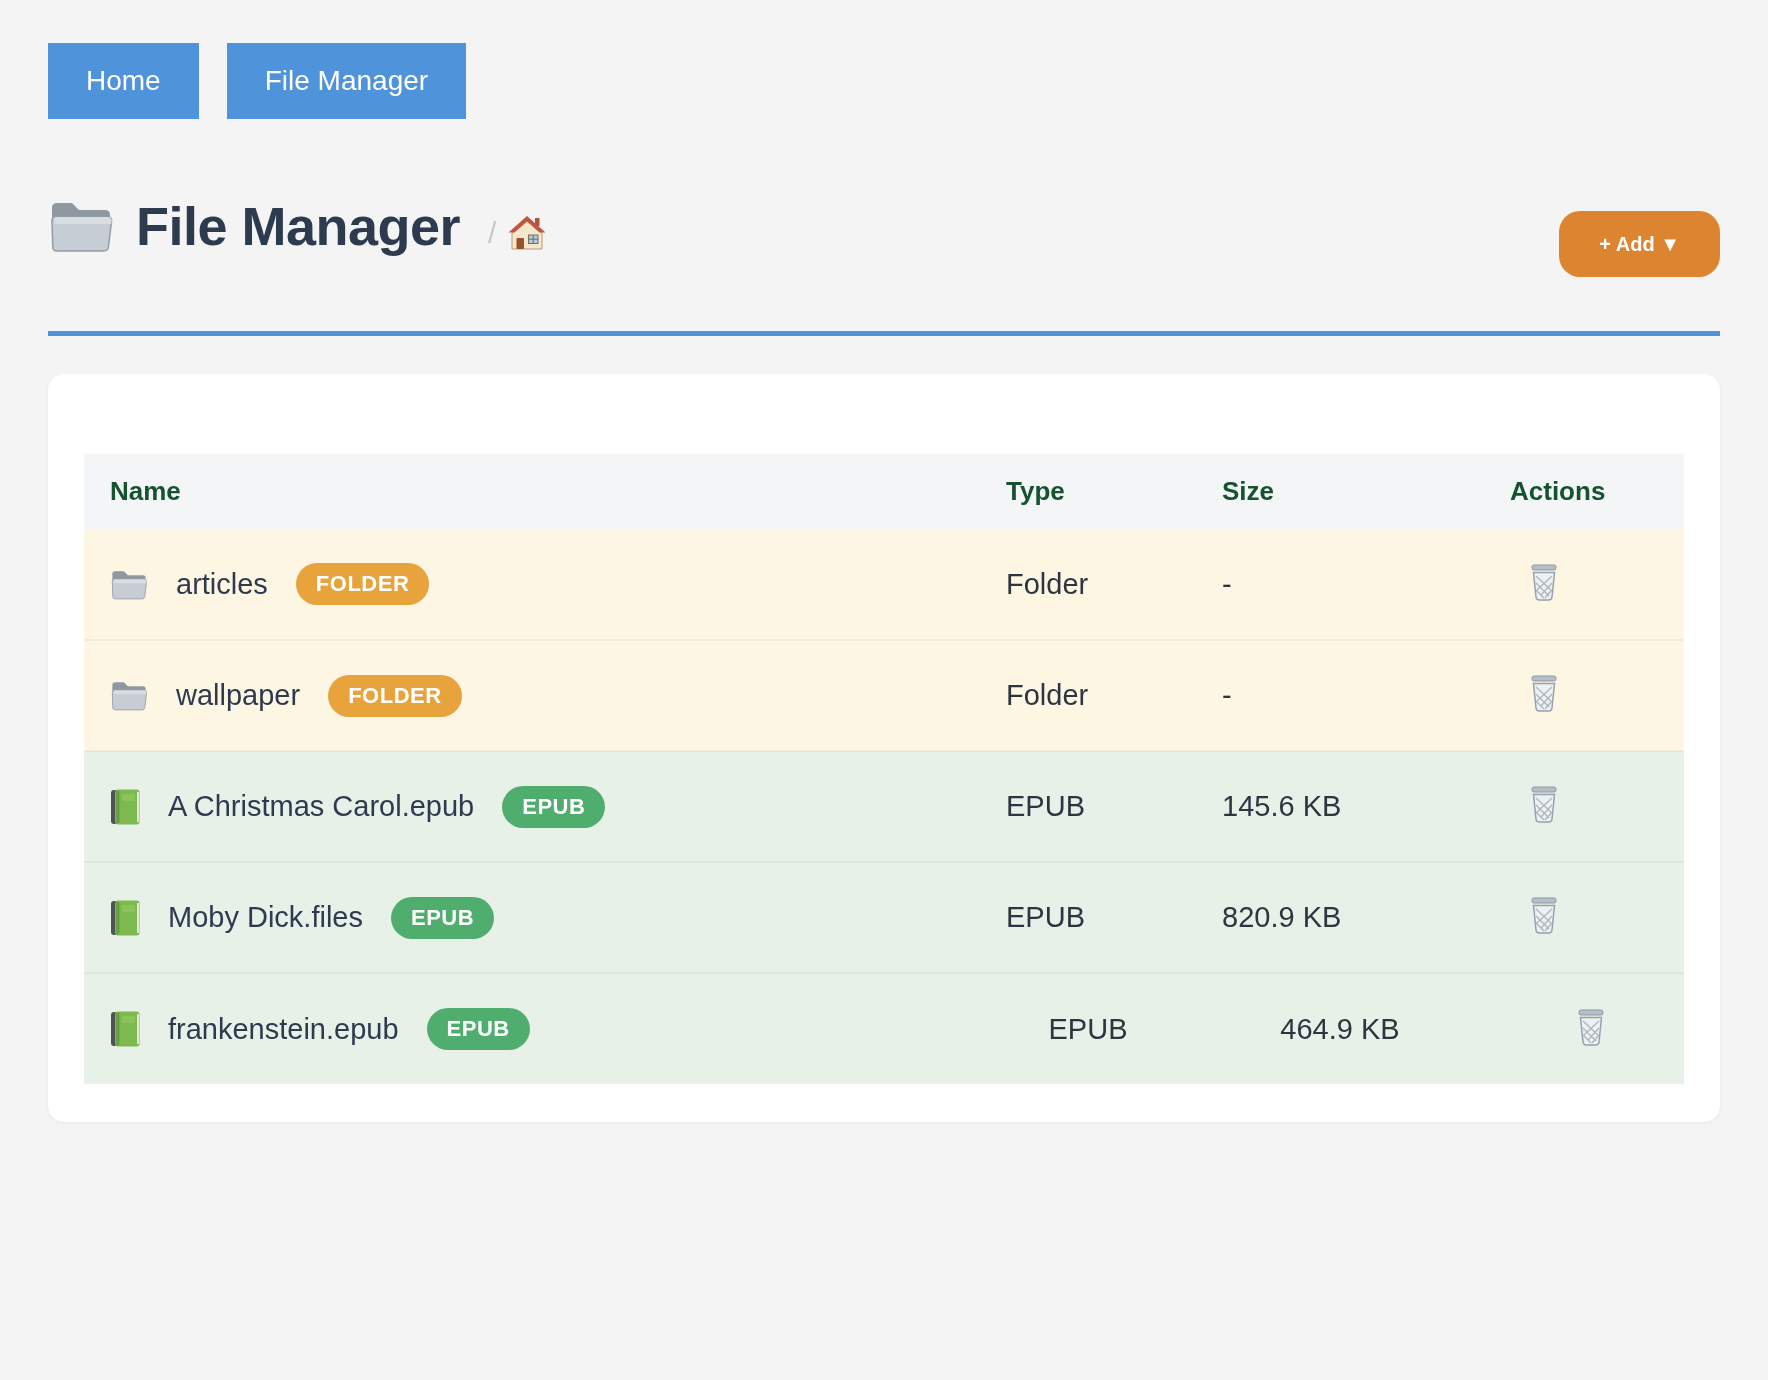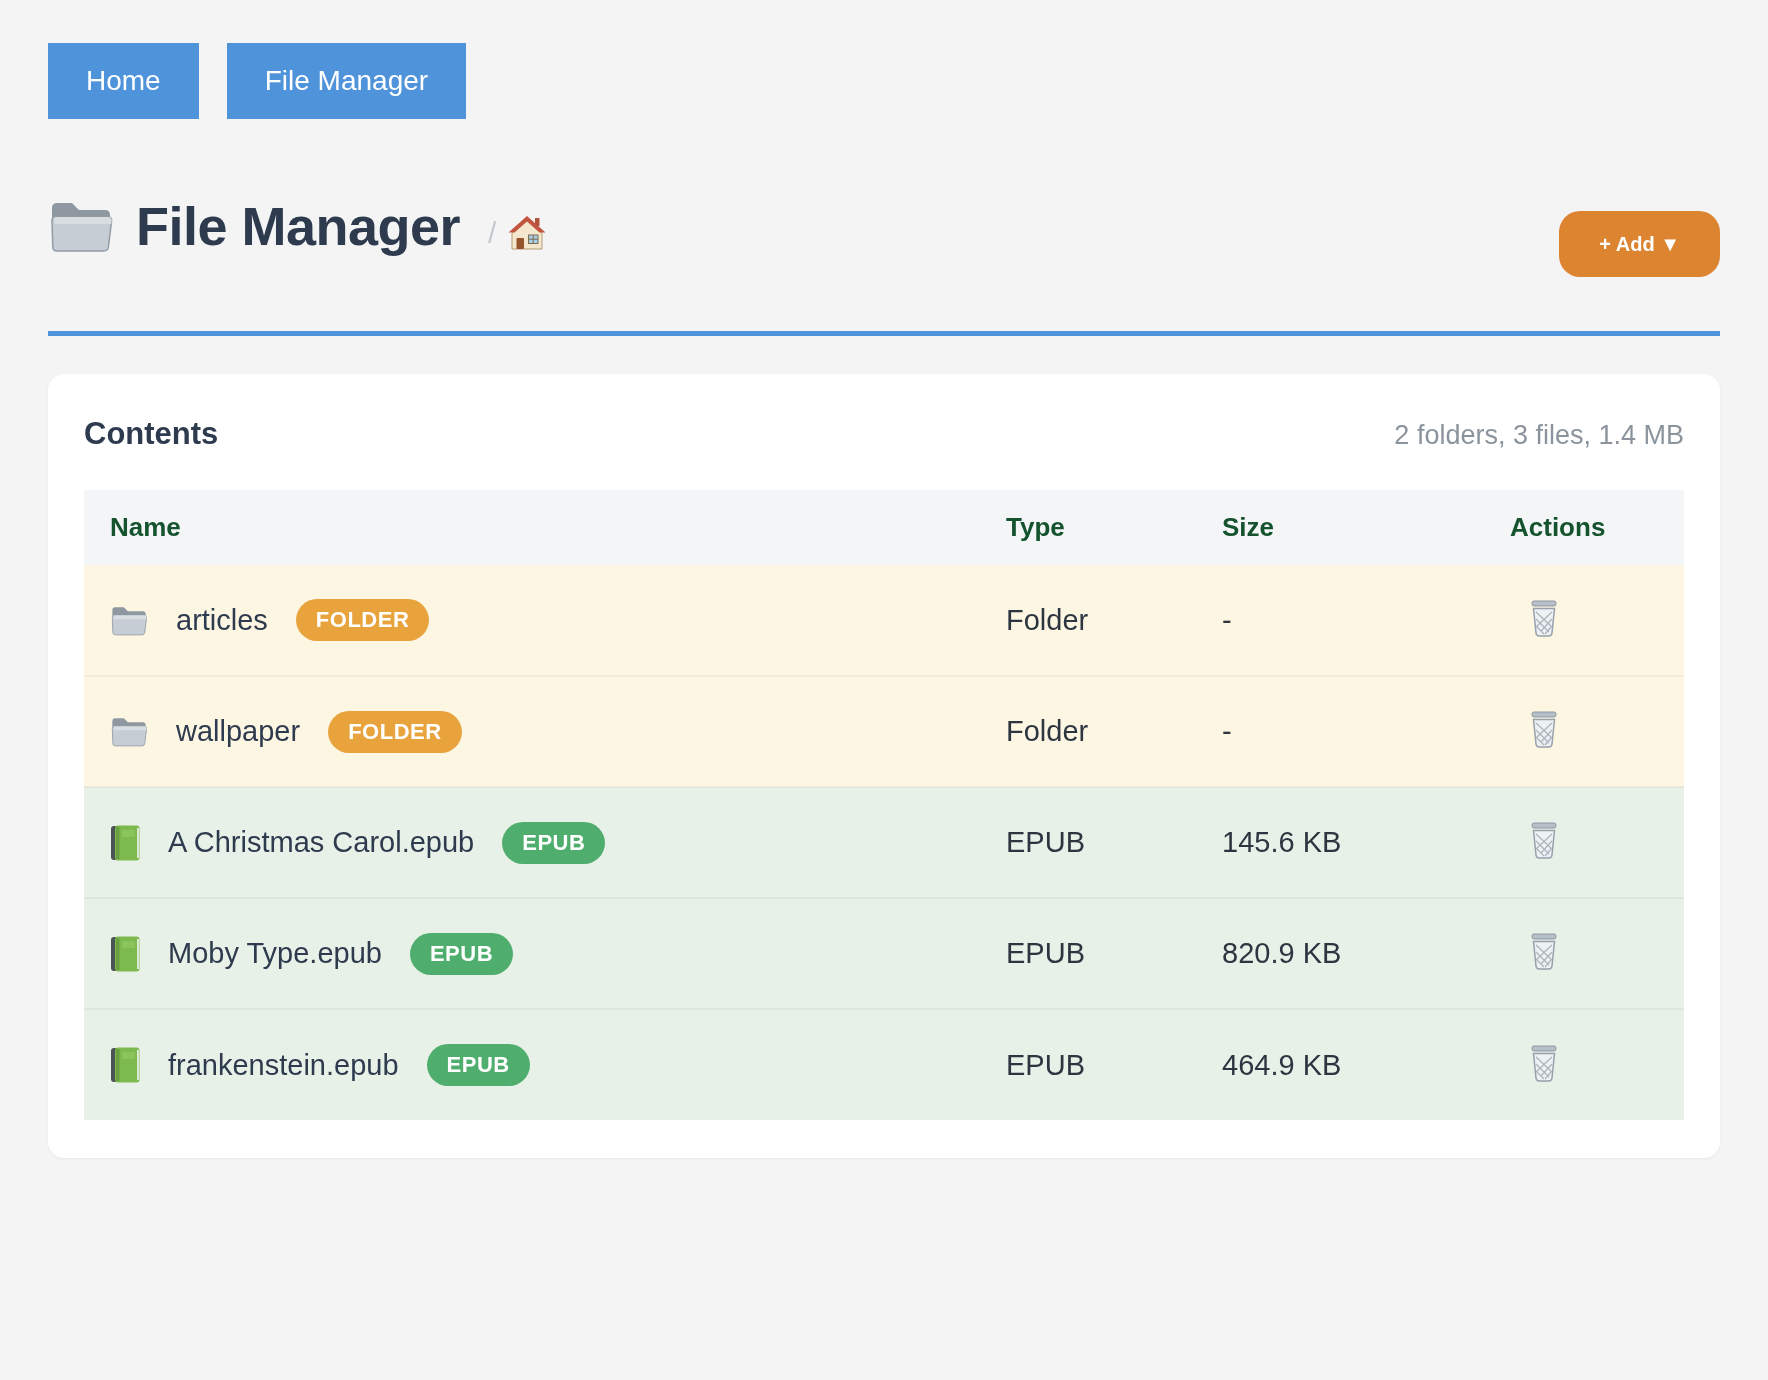--- a/index.html
+++ b/index.html
@@ -54,21 +54,21 @@
 
   table{width:100%;border-collapse:collapse;margin-top:38px;}
   thead th{
     background:#f3f5f7;text-align:left;font-size:26px;color:#14532d;
     font-weight:700;padding:22px 26px;
   }
   tbody td{
     font-size:29px;color:#2d3640;padding:0 26px;height:111px;
     border-bottom:2px solid rgba(0,0,0,.045);
   }
-  tbody tr:last-child td{border-bottom:none;}
+  tbody tr:last-child td{border-bottom:none;text-align:center;}
   .row-folder td{background:#fdf6e3;}
   .row-epub td{background:#e8f1e7;}
 
   .name-wrap{display:flex;align-items:center;gap:28px;}
   .file-name{color:var(--ink);cursor:pointer;}
   .badge{
     font-size:22px;font-weight:700;color:#fff;padding:8px 20px;
     border-radius:999px;letter-spacing:.5px;white-space:nowrap;
   }
   .badge-folder{background:var(--badge-folder);}
@@ -140,24 +140,20 @@
                 <use href="#sym-house"></use>
               </svg>
           </span>
         </button>
       </span>
     </div>
     <button class="add-btn">+ Add ▼</button>
   </header>
 
   <section class="card">
-    <div class="card-head">
-      <h2 class="card-title">Contents</h2>
-      <span class="card-summary">2 folders, 3 files, 1.4 MB</span>
-    </div>
 
     <table>
       <colgroup>
           <col style="width:56%">
           <col style="width:13.5%">
           <col style="width:18%">
           <col style="width:12.5%">
         </colgroup>
       <thead>
         <tr>
@@ -239,21 +235,21 @@
         </tr>
 
         <tr class="row-epub">
           <td>
               <div class="name-wrap">
             <span class="icon">
               <svg width="30" height="36">
                     <use href="#sym-book"></use>
                   </svg>
                 </span>
-            <span class="file-name">Moby Type.epub</span>
+            <span class="file-name">Moby Dick.files</span>
             <span class="badge badge-epub">EPUB</span>
           </div>
             </td>
           <td>EPUB</td>
           <td>820.9 KB</td>
           <td><button class="trash-btn">
             <span class="icon">
               <svg width="32" height="38">
                     <use href="#sym-trash"></use>
                   </svg>

